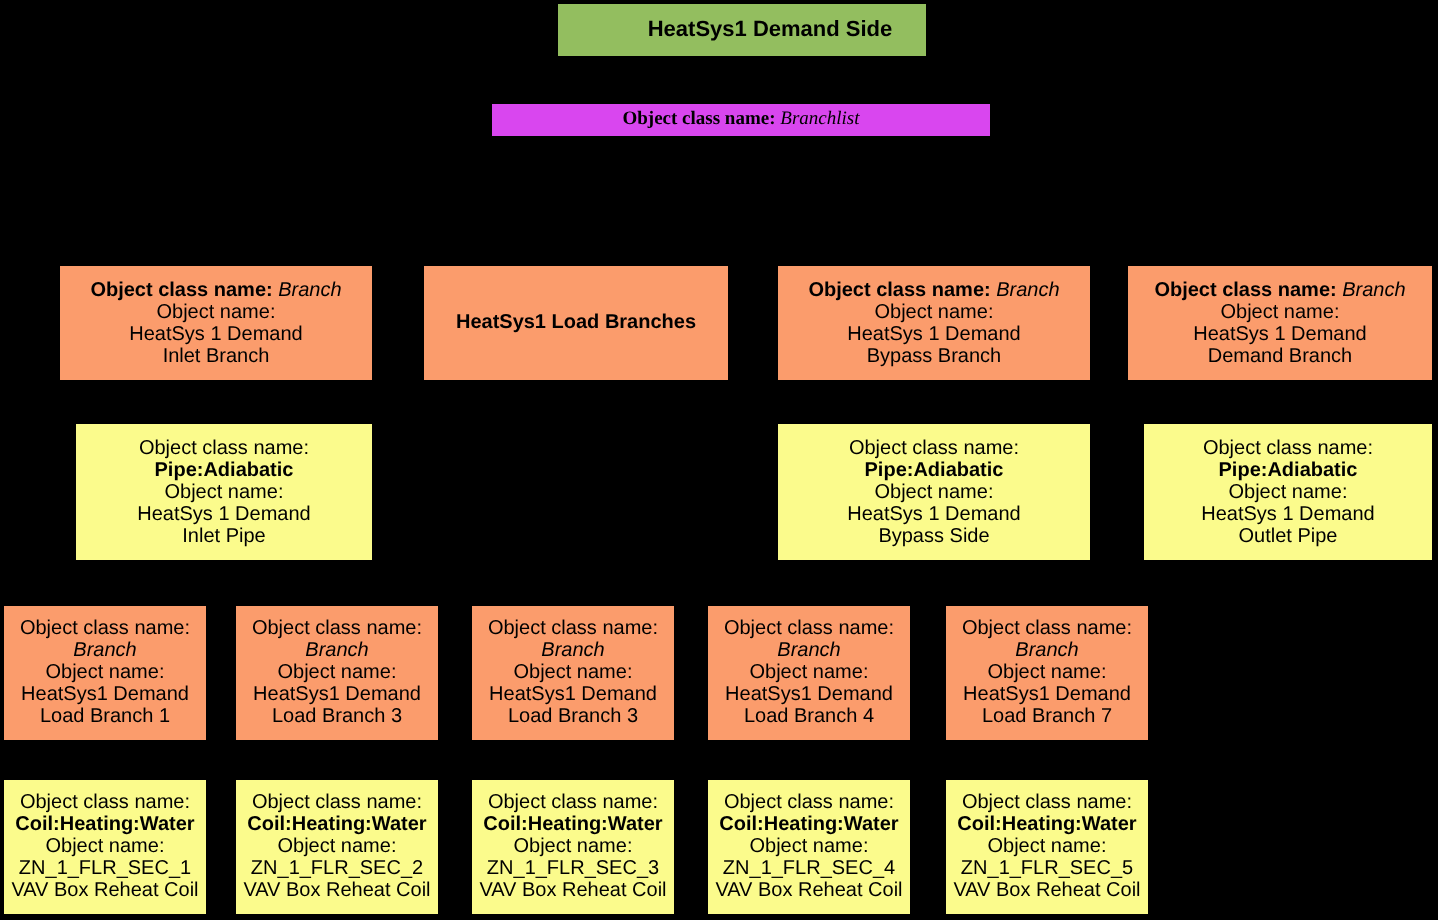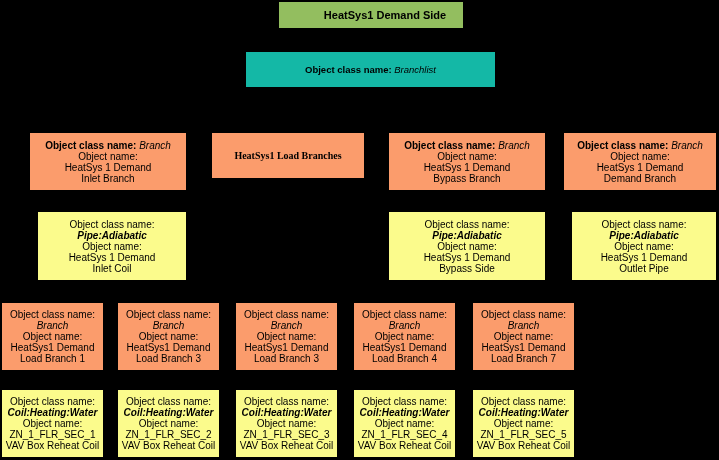--- a/index.html
+++ b/index.html
@@ -30,52 +30,52 @@
     text-align: center;
     line-height: 11px;
     font-size: 10px;
     color: #000000;
     overflow: hidden;
     padding: 1px 2px;
   }
   .node .ln { display: block; white-space: nowrap; }
   .b { font-weight: bold; }
   .i { font-style: italic; }
-  .bi { font-weight: bold; font-style: italic; }
+  .bi { font-weight: bold; }
 
   .title-node {
     font-size: 11px;
     font-weight: bold;
     line-height: 13px;
     padding-left: 30px;
   }
   .header-node { font-size: 9.5px; line-height: 12px; }
   .plain-node { font-size: 10px; font-weight: bold; }
 </style>
 </head>
 <body>
 
 <div id="canvas">
 
   <div class="node title-node" style="left:279px; top:2px; width:184px; height:26px; background:#93BE5F;">
     <span class="ln">HeatSys1 Demand Side</span>
   </div>
 
-  <div class="node header-node" style="left:246px; top:52px; width:249px; height:35px; background:#14b8a6;">
+  <div class="node header-node" style="left:246px; top:52px; width:249px; height:16px; background:#d946ef;font-family:Liberation Serif, serif;">
     <span class="ln"><span class="b">Object class name:</span> <span class="i">Branchlist</span></span>
   </div>
 
   <div class="node" style="left:30px; top:133px; width:156px; height:57px; background:#FB9C6C;">
     <span class="ln"><span class="b">Object class name:</span> <span class="i">Branch</span></span>
     <span class="ln">Object name:</span>
     <span class="ln">HeatSys 1 Demand</span>
     <span class="ln">Inlet Branch</span>
   </div>
 
-  <div class="node plain-node" style="left:212px; top:133px; width:152px; height:45px; background:#FB9C6C;font-family:Liberation Serif, serif;">
+  <div class="node plain-node" style="left:212px; top:133px; width:152px; height:57px; background:#FB9C6C;">
     <span class="ln">HeatSys1 Load Branches</span>
   </div>
 
   <div class="node" style="left:389px; top:133px; width:156px; height:57px; background:#FB9C6C;">
     <span class="ln"><span class="b">Object class name:</span> <span class="i">Branch</span></span>
     <span class="ln">Object name:</span>
     <span class="ln">HeatSys 1 Demand</span>
     <span class="ln">Bypass Branch</span>
   </div>
 
@@ -84,21 +84,21 @@
     <span class="ln">Object name:</span>
     <span class="ln">HeatSys 1 Demand</span>
     <span class="ln">Demand Branch</span>
   </div>
 
   <div class="node" style="left:38px; top:212px; width:148px; height:68px; background:#FBFB8C;">
     <span class="ln">Object class name:</span>
     <span class="ln bi">Pipe:Adiabatic</span>
     <span class="ln">Object name:</span>
     <span class="ln">HeatSys 1 Demand</span>
-    <span class="ln">Inlet Coil</span>
+    <span class="ln">Inlet Pipe</span>
   </div>
 
   <div class="node" style="left:389px; top:212px; width:156px; height:68px; background:#FBFB8C;">
     <span class="ln">Object class name:</span>
     <span class="ln bi">Pipe:Adiabatic</span>
     <span class="ln">Object name:</span>
     <span class="ln">HeatSys 1 Demand</span>
     <span class="ln">Bypass Side</span>
   </div>
 

